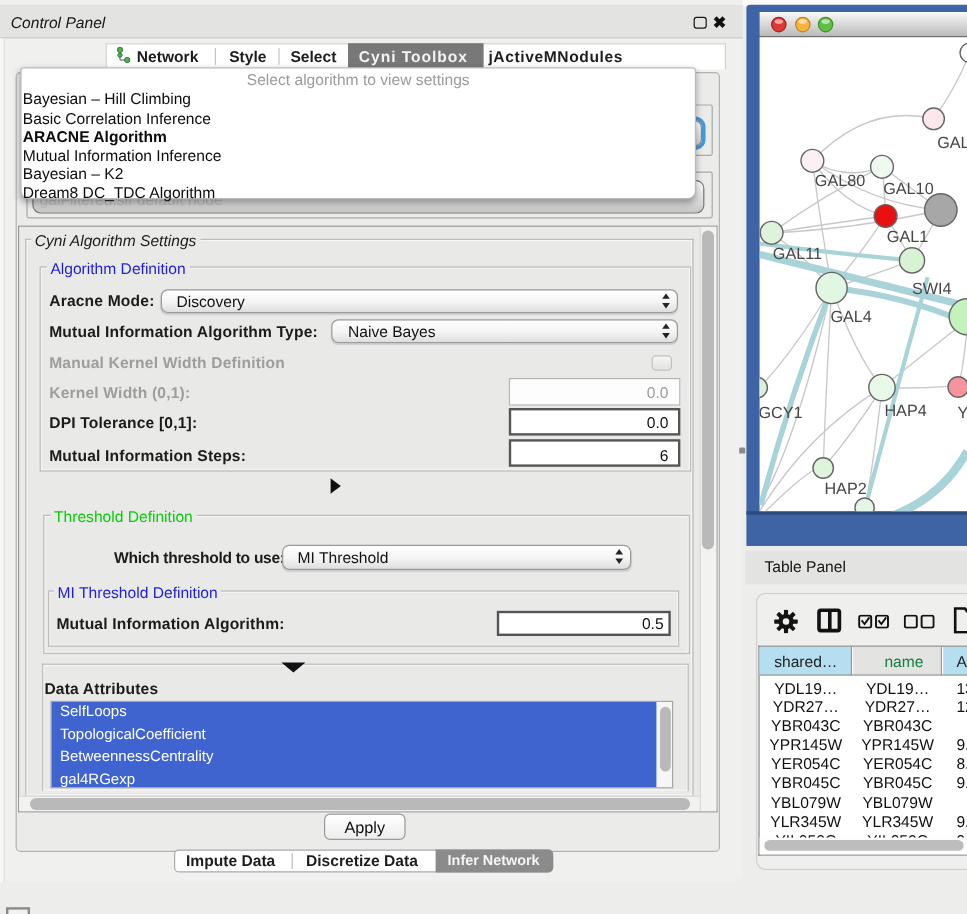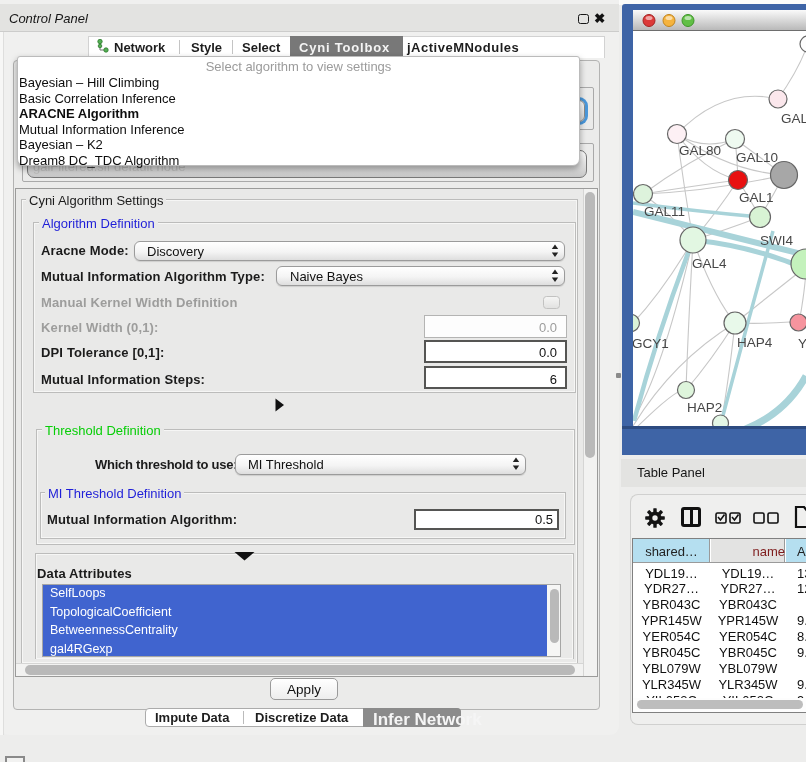--- a/index.html
+++ b/index.html
@@ -49,21 +49,21 @@
 
   <div class="abs" style="left:22px;top:87px;width:572px;height:43px;border:1px solid #a9a9a9;border-radius:2px;"></div>
   <div class="abs" style="left:28px;top:100px;width:557px;height:22px;border-radius:6px;background:linear-gradient(#ffffff,#d2d2d2);border:1px solid #888;box-shadow:0 0 0 3px #4b97d9;"></div>
   <div class="abs" style="left:22px;top:143px;width:572px;height:39px;border:1px solid #a9a9a9;border-radius:2px;"></div>
   <div class="abs" style="left:27px;top:150px;width:560px;height:28px;border-radius:7px;background:linear-gradient(#ffffff,#c6c6c6);border:1px solid #777;"></div>
   <div class="lbl" style="left:33px;top:159px;font-size:13px;color:#bdbdbc;">galFiltered.sif default node</div>
 
   <div class="abs" style="left:15px;top:188px;width:583px;height:489px;background:#e9e9e8;border:1px solid #9b9b9a;"></div>
 
   <div class="grp" style="left:21px;top:199px;width:557px;height:464px;border-bottom:none;"></div>
-  <div class="gtitle" style="left:26px;top:192.5px;color:#1c1c1c;">Cyni Algorithm Settings</div>
+  <div class="gtitle" style="left:26px;top:192.5px;color:#1c1c1c;font-style:italic;">Cyni Algorithm Settings</div>
 
   <div class="grp" style="left:33px;top:222px;width:543px;height:171px;"></div>
   <div class="gtitle" style="left:39px;top:216px;color:#1f1fd8;">Algorithm Definition</div>
 
   <div class="blbl" style="left:41px;top:243px;">Aracne Mode:</div>
   <div class="combo" style="left:134px;top:241px;width:431px;height:20px;">
         <svg style="position:absolute;right:5px;top:2px;" width="8" height="14" viewBox="0 0 8 14">
           <path d="M4 0.5 L7.2 5 L0.8 5 Z" fill="#222"></path>
           <path d="M4 13 L7.2 8.5 L0.8 8.5 Z" fill="#222"></path>
         </svg>
@@ -146,21 +146,21 @@
   <div class="lbl" style="left:19px;top:152.5px;font-size:13px;color:#0d0d0d;">Dream8 DC_TDC Algorithm</div>
 
   <div class="abs" style="left:270px;top:678px;width:68px;height:22px;background:linear-gradient(#ffffff,#ededed);border:1px solid #9a9a9a;border-radius:5px;"></div>
   <div class="lbl" style="left:270px;top:682px;width:68px;text-align:center;font-size:13.5px;color:#111;">Apply</div>
 
   <div class="abs" style="left:145px;top:708px;width:316px;height:19px;background:#ffffff;border:1px solid #ababab;border-radius:4px;"></div>
   <div class="lbl" style="left:155px;top:710px;font-size:13px;font-weight:bold;color:#1d1d1d;">Impute Data</div>
   <div class="abs" style="left:243px;top:711px;width:1px;height:13px;background:#bbb;"></div>
   <div class="lbl" style="left:255px;top:710px;font-size:13px;font-weight:bold;color:#1d1d1d;">Discretize Data</div>
   <div class="abs" style="left:363px;top:708px;width:98px;height:19px;background:#8b8b8b;border-radius:0 4px 4px 0;"></div>
-  <div class="lbl" style="left:373px;top:710px;font-size:17px;font-weight:bold;color:#f5f5f5;text-align:center;">Infer Network</div>
+  <div class="lbl" style="left:373px;top:710px;font-size:12px;font-weight:bold;color:#f5f5f5;text-align:center;">Infer Network</div>
 </div>
 
 <div class="abs" style="left:0;top:32px;width:3.5px;height:703px;background:#f7f7f6;border-right:1px solid #dededd;"></div>
 
 <div class="abs" style="left:616px;top:373px;width:5px;height:5px;background:#8a8a8a;border-radius:1px;"></div>
 
 <div class="abs" style="left:622px;top:4px;width:184px;height:451px;background:#3e64a6;border-radius:3px 0 0 0;"></div>
 <div class="abs" style="left:622px;top:426px;width:184px;height:3px;background:#2d4b80;"></div>
 
 <div class="abs" style="left:633px;top:10px;width:173px;height:21px;background:linear-gradient(#fafafa,#b9b9b9);border-bottom:1px solid #6e6e6e;"></div>
@@ -279,21 +279,21 @@
 <svg class="abs" style="left:794px;top:506px;" width="14" height="22" viewBox="0 0 14 22">
   <path d="M2 1 L10 1 L14 6 L14 21 L2 21 Z" fill="none" stroke="#111" stroke-width="2.2"></path>
 </svg>
 
 <div class="abs" style="left:632px;top:538px;width:174px;height:175px;background:#ffffff;border:1px solid #808080;border-right:none;"></div>
 <div class="abs" style="left:633px;top:539px;width:77px;height:24px;background:#b5dff0;border-right:1px solid #9a9a9a;"></div>
 <div class="abs" style="left:711px;top:539px;width:74px;height:24px;background:#e3e3e2;border-right:1px solid #9a9a9a;"></div>
 <div class="abs" style="left:786px;top:539px;width:20px;height:24px;background:#b5dff0;"></div>
 <div class="abs" style="left:633px;top:562px;width:173px;height:1px;background:#9a9a9a;"></div>
 <div class="lbl" style="left:633px;top:544px;width:77px;text-align:center;font-size:13px;color:#222;">shared…</div>
-<div class="lbl" style="left:711px;top:544px;width:74px;text-align:right;font-size:13px;color:#7f1d1d;padding-left:26px;">name</div>
+<div class="lbl" style="left:711px;top:544px;width:74px;text-align:left;font-size:13px;color:#15803d;padding-left:26px;">name</div>
 <div class="lbl" style="left:797px;top:544px;font-size:13px;color:#222;">A</div>
 <div id="rows">
       <div class="lbl" style="left:633px;top:565.5px;width:77px;text-align:center;font-size:13px;color:#111;">YDL19…</div>
       <div class="lbl" style="left:711px;top:565.5px;width:74px;text-align:center;font-size:13px;color:#111;">YDL19…</div>
       <div class="lbl" style="left:797px;top:565.5px;font-size:13px;color:#111;">13</div>
       <div class="lbl" style="left:633px;top:581.4px;width:77px;text-align:center;font-size:13px;color:#111;">YDR27…</div>
       <div class="lbl" style="left:711px;top:581.4px;width:74px;text-align:center;font-size:13px;color:#111;">YDR27…</div>
       <div class="lbl" style="left:797px;top:581.4px;font-size:13px;color:#111;">12</div>
       <div class="lbl" style="left:633px;top:597.3px;width:77px;text-align:center;font-size:13px;color:#111;">YBR043C</div>
       <div class="lbl" style="left:711px;top:597.3px;width:74px;text-align:center;font-size:13px;color:#111;">YBR043C</div>

